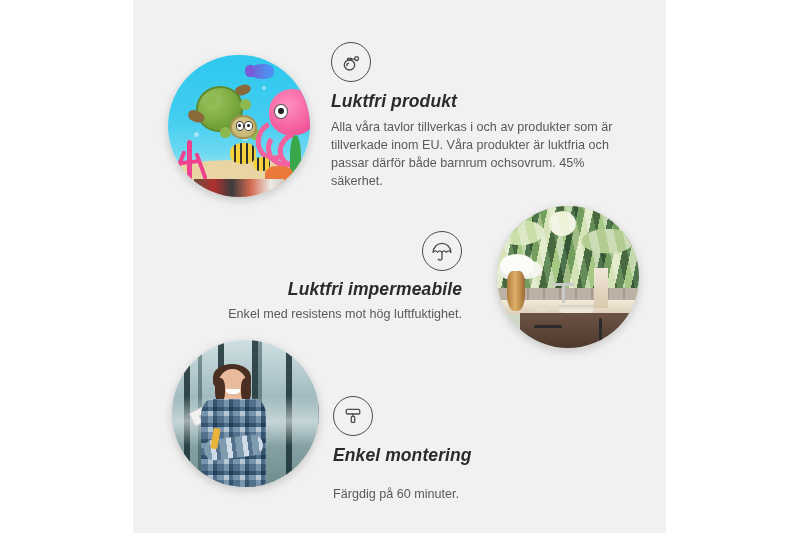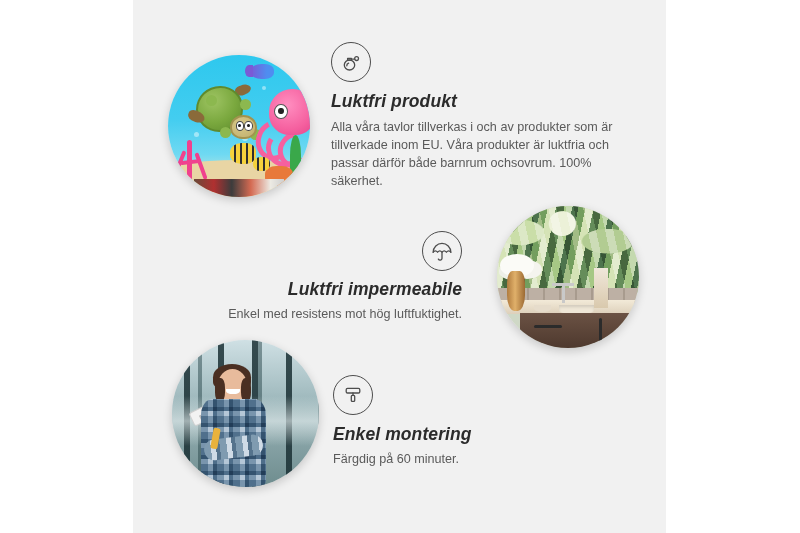--- a/index.html
+++ b/index.html
@@ -289,23 +289,23 @@
   .feature-1 .f-title { margin-top: 9px; }
   .feature-1 .f-body { margin-top: 6px; }
 
   
   .feature-2 { left: 200px; top: 231px; width: 262px; text-align: right; }
   .feature-2 .icon-circle { margin-left: auto; }
   .feature-2 .f-title { margin-top: 8px; }
   .feature-2 .f-body { margin-top: 5px; }
 
   
-  .feature-3 { left: 333px; top: 375px; width: 270px; text-align: left; }
+  .feature-3 { left: 333px; top: 396px; width: 270px; text-align: left; }
   .feature-3 .f-title { margin-top: 9px; }
-  .feature-3 .f-body { margin-top: 5px; }
+  .feature-3 .f-body { margin-top: 19px; }
 </style>
 </head>
 <body>
 
 <div class="page">
   <div class="panel"></div>
 
   <div class="circle-img" style="left:168px; top:55px; width:142px; height:142px;">
     <div class="scene sea">
       <div class="bubble" style="left:18%;top:54%;width:5px;height:5px;"></div>
@@ -349,21 +349,21 @@
     <div class="icon-circle">
       <svg width="24" height="24" viewBox="0 0 24 24" fill="none" stroke="#4d4d4d" stroke-width="1.3" stroke-linecap="round" stroke-linejoin="round">
         <ellipse cx="10.5" cy="15" rx="5.2" ry="5"></ellipse>
         <path d="M8.6 10.2 h3.8 v-1.9 h-3.8 z"></path>
         <path d="M12.4 9.2 h3.2"></path>
         <circle cx="17.6" cy="8.6" r="1.9"></circle>
         <path d="M9.6 13.2 c-1.3 .5 -1.9 1.6 -1.8 2.6"></path>
       </svg>
     </div>
     <div class="f-title">Luktfri produkt</div>
-    <div class="f-body">Alla våra tavlor tillverkas i och av produkter som är tillverkade inom EU. Våra produkter är luktfria och passar därför både barnrum ochsovrum. 100% säkerhet.</div>
+    <div class="f-body">Alla våra tavlor tillverkas i och av produkter som är tillverkade inom EU. Våra produkter är luktfria och passar därför både barnrum ochsovrum. 45% säkerhet.</div>
   </div>
 
   <div class="circle-img" style="left:497px; top:206px; width:142px; height:142px;">
     <div class="scene bath">
       <div class="wall"></div>
       <div class="backsplash"></div>
       <div class="counter"></div>
       <div class="sink"></div>
       <div class="faucet"></div>
       <div class="bottle"></div>

